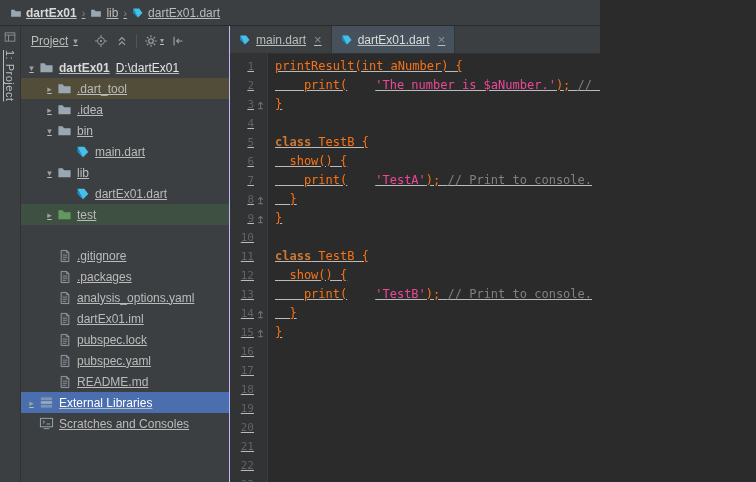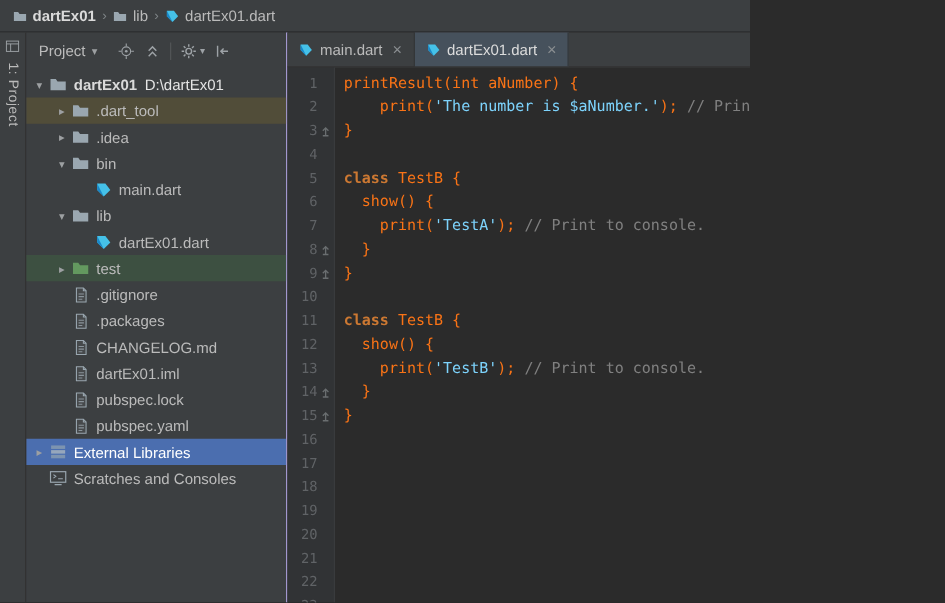--- a/index.html
+++ b/index.html
@@ -1,18 +1,18 @@
 <!DOCTYPE html>
 <html><head>
 <meta charset="utf-8">
 <style>
   * { margin:0; padding:0; box-sizing:border-box; }
   html,body { width:756px; height:482px; overflow:hidden; background:#2b2b2b;
               font-family:"Liberation Sans", sans-serif; }
-  .app { width:600px; height:482px; display:flex; flex-direction:column; font-size:12px; color:#bbbbbb; }
+  .app { width:600px; height:482px; display:flex; flex-direction:column; font-size:12px; color:#bbbbbb;text-decoration:underline; }
 
   
   .breadcrumb-bar { flex:0 0 26px; background:#3c3f41; border-bottom:1px solid #2a2c2e;
                     display:flex; align-items:center; padding-left:7px; }
   .bc-item { display:flex; align-items:center; gap:4px; padding:0 3px; cursor:pointer; }
   .bc-label { color:#bbbbbb; }
   .bc-item.bold .bc-label { font-weight:bold; color:#dadada; }
   .bc-sep { color:#7f8487; margin:0 2px; font-size:11px; }
   .bc-icon svg, .tab-icon svg { width:12px; height:12px; display:block; }
 
@@ -60,21 +60,21 @@
                font-family:"DejaVu Sans Mono", monospace; font-size:12px; line-height:19px; }
   .gutter { flex:0 0 38px; background:#313335; border-right:1px solid #393b3d;
             padding-top:3px; color:#606366; }
   .gutter-row { height:19px; display:flex; align-items:center; }
   .gutter-num { display:block; width:24px; text-align:right; font-size:11px; }
   .gutter-fold { width:13px; height:19px; display:flex; align-items:center; justify-content:center; }
   .code { flex:1; padding:3px 0 0 7px; overflow:hidden; color:#a9b7c6; }
   .code-line { height:19px; white-space:pre; }
   .tk-pl { color:#f97316; }
   .tk-kw { color:#cc7832; font-weight:bold;margin-top:27px; }
-  .tk-st { color:#7dd3fc; }
+  .tk-st { color:#ec4899;margin-left:28px; }
   .tk-cm { color:#808080; }
 </style>
 </head>
 <body>
 
 <div class="app">
   <div class="breadcrumb-bar" id="breadcrumb">
       <span class="bc-item bold">
         <span class="bc-icon">
           <svg width="15" height="15" viewBox="0 0 16 16">
@@ -217,21 +217,21 @@
           </div>
           <div class="tree-row bg-test" style="padding-left: 22px;">
             <span class="tree-arrow">▸</span>
             <span class="tree-icon">
               <svg width="15" height="15" viewBox="0 0 16 16">
                 <path d="M1.5 3.5 H6 l1.5 2 H14.5 V13 H1.5 Z" fill="#63995f"></path>
               </svg>
             </span>
             <span class="tree-label">test</span>
           </div>
-          <div class="tree-row" style="padding-left: 22px;">
+          <div class="tree-row" style="padding-left: 22px; margin-top: 20px;">
             <span class="tree-arrow"></span>
             <span class="tree-icon">
               <svg width="12" height="14" viewBox="0 0 14 16">
                 <path d="M2.5 1.5 H9 L11.5 4 V14.5 H2.5 Z" fill="#46494b" stroke="#9aa7b0"></path>
                 <path d="M9 1.5 V4 H11.5" fill="none" stroke="#9aa7b0"></path>
                 <path d="M4.5 7 H9.5 M4.5 9.5 H9.5 M4.5 12 H8" stroke="#8a949b" stroke-width="1"></path>
               </svg>
             </span>
             <span class="tree-label">.gitignore</span>
           </div>
@@ -248,21 +248,21 @@
           </div>
           <div class="tree-row" style="padding-left: 22px;">
             <span class="tree-arrow"></span>
             <span class="tree-icon">
               <svg width="12" height="14" viewBox="0 0 14 16">
                 <path d="M2.5 1.5 H9 L11.5 4 V14.5 H2.5 Z" fill="#46494b" stroke="#9aa7b0"></path>
                 <path d="M9 1.5 V4 H11.5" fill="none" stroke="#9aa7b0"></path>
                 <path d="M4.5 7 H9.5 M4.5 9.5 H9.5 M4.5 12 H8" stroke="#8a949b" stroke-width="1"></path>
               </svg>
             </span>
-            <span class="tree-label">CHANGELOG.md</span>
+            <span class="tree-label">analysis_options.yaml</span>
           </div>
           <div class="tree-row" style="padding-left: 22px;">
             <span class="tree-arrow"></span>
             <span class="tree-icon">
               <svg width="12" height="14" viewBox="0 0 14 16">
                 <path d="M2.5 1.5 H9 L11.5 4 V14.5 H2.5 Z" fill="#46494b" stroke="#9aa7b0"></path>
                 <path d="M9 1.5 V4 H11.5" fill="none" stroke="#9aa7b0"></path>
                 <path d="M4.5 7 H9.5 M4.5 9.5 H9.5 M4.5 12 H8" stroke="#8a949b" stroke-width="1"></path>
               </svg>
             </span>
@@ -282,20 +282,31 @@
           <div class="tree-row" style="padding-left: 22px;">
             <span class="tree-arrow"></span>
             <span class="tree-icon">
               <svg width="12" height="14" viewBox="0 0 14 16">
                 <path d="M2.5 1.5 H9 L11.5 4 V14.5 H2.5 Z" fill="#46494b" stroke="#9aa7b0"></path>
                 <path d="M9 1.5 V4 H11.5" fill="none" stroke="#9aa7b0"></path>
                 <path d="M4.5 7 H9.5 M4.5 9.5 H9.5 M4.5 12 H8" stroke="#8a949b" stroke-width="1"></path>
               </svg>
             </span>
             <span class="tree-label">pubspec.yaml</span>
+          </div>
+          <div class="tree-row" style="padding-left: 22px;">
+            <span class="tree-arrow"></span>
+            <span class="tree-icon">
+              <svg width="12" height="14" viewBox="0 0 14 16">
+                <path d="M2.5 1.5 H9 L11.5 4 V14.5 H2.5 Z" fill="#46494b" stroke="#9aa7b0"></path>
+                <path d="M9 1.5 V4 H11.5" fill="none" stroke="#9aa7b0"></path>
+                <path d="M4.5 7 H9.5 M4.5 9.5 H9.5 M4.5 12 H8" stroke="#8a949b" stroke-width="1"></path>
+              </svg>
+            </span>
+            <span class="tree-label">README.md</span>
           </div>
           <div class="tree-row selected" style="padding-left: 4px;">
             <span class="tree-arrow">▸</span>
             <span class="tree-icon">
               <svg width="15" height="15" viewBox="0 0 16 16">
                 <rect x="2" y="2.5" width="12" height="3" fill="#7d94b0"></rect>
                 <rect x="2" y="6.5" width="12" height="3" fill="#96a7bc"></rect>
                 <rect x="2" y="10.5" width="12" height="3" fill="#7d94b0"></rect>
               </svg>
             </span>

